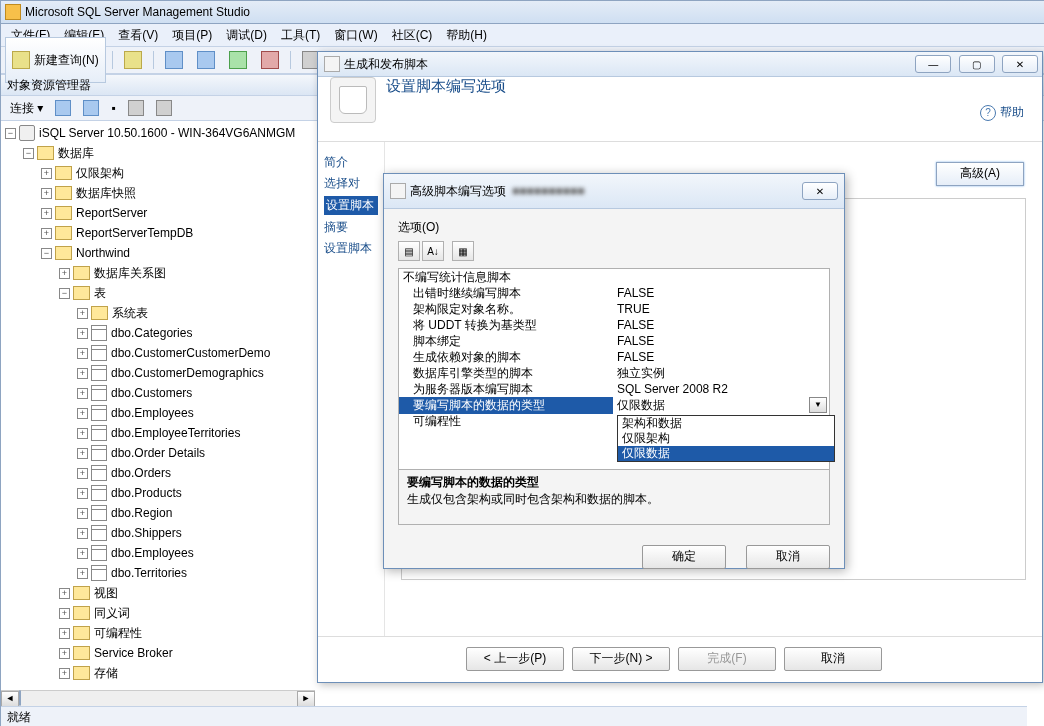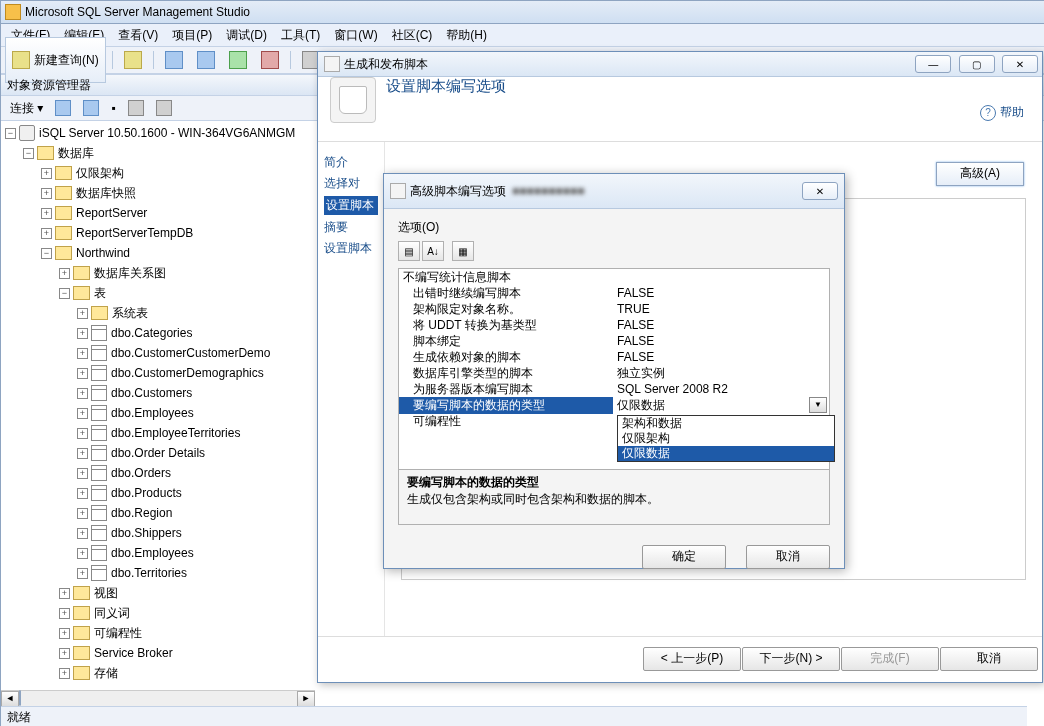--- a/index.html
+++ b/index.html
@@ -42,21 +42,21 @@
 .d1-body{display:flex;height:494px}
 .d1-left{width:54px;border-right:1px solid #e5e5e5;padding:8px 6px}
 .d1-left div{margin:4px 0;color:#1a4e8a;cursor:pointer;white-space:nowrap}
 .d1-left .sel{background:#1e5aa8;color:#fff;padding:1px 2px}
 .d1-right{flex:1;position:relative;padding:8px 16px}
 .help-link{position:absolute;top:-38px;right:18px;color:#1a4e8a;display:flex;align-items:center;gap:4px}
 .help-ico{width:14px;height:14px;border:1px solid #4a7ab0;border-radius:50%;color:#4a7ab0;font-size:10px;text-align:center;line-height:13px}
 .outbox{border:1px solid #ccc;height:360px;margin-top:48px;position:relative;padding:10px 14px}
 .adv-btn{position:absolute;right:18px;top:20px;width:86px;height:22px;border:1px solid #8ea4c1;background:linear-gradient(#fff,#e6eef8);text-align:center;line-height:21px;box-shadow:0 0 2px #7fb2e8}
 .fn-row{position:absolute;left:26px;top:70px;font-size:12px;color:#555}
-.d1-footer{height:44px;border-top:1px solid #ddd;display:flex;align-items:center;justify-content:flex-end;padding-right:4px;gap:1px}
+.d1-footer{height:44px;border-top:1px solid #ddd;display:flex;align-items:center;justify-content:center;padding-right:12px;gap:8px}
 .dbtn{min-width:84px;height:22px;border:1px solid #999;background:linear-gradient(#fff,#e6e6e6);text-align:center;line-height:21px;padding:0 6px;border-radius:2px}
 .dbtn.dis{color:#999}
 
 .dialog2{position:absolute;left:382px;top:172px;width:460px;height:394px;background:#f4f4f4;border:1px solid #6d8fb8;box-shadow:2px 2px 10px rgba(0,0,0,.3)}
 .d2-title{height:22px;background:linear-gradient(#f2f6fb,#dbe7f5);border-bottom:1px solid #b7c9df;display:flex;align-items:center;padding:6px 6px;justify-content:space-between}
 .blurtxt{filter:blur(2px);color:#666;margin-left:6px}
 .d2-body{padding:10px 14px}
 .opt-tb{height:22px;display:flex;align-items:center;gap:2px;margin:4px 0 6px}
 .opt-tb .ob{width:20px;height:18px;border:1px solid #b0b0b0;background:linear-gradient(#fff,#e6e6e6);display:inline-flex;align-items:center;justify-content:center;font-size:10px}
 .grid{border:1px solid #b0b0b0;background:#fff;height:200px;position:relative}

